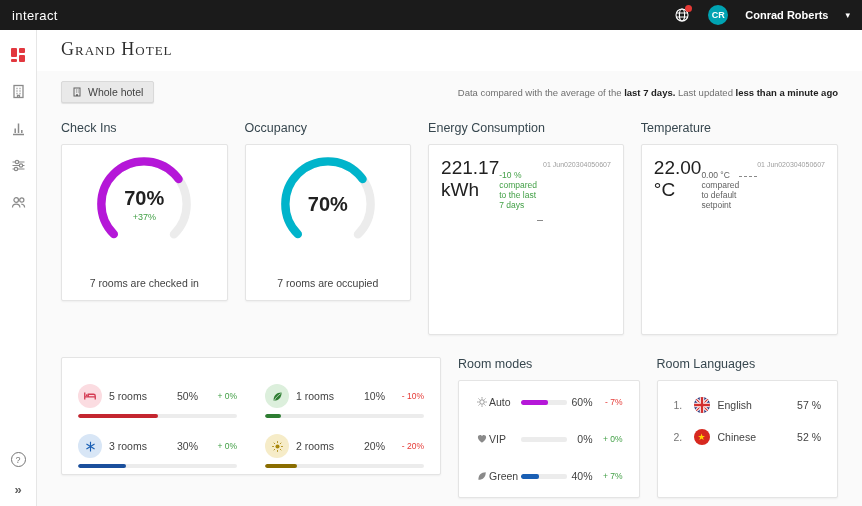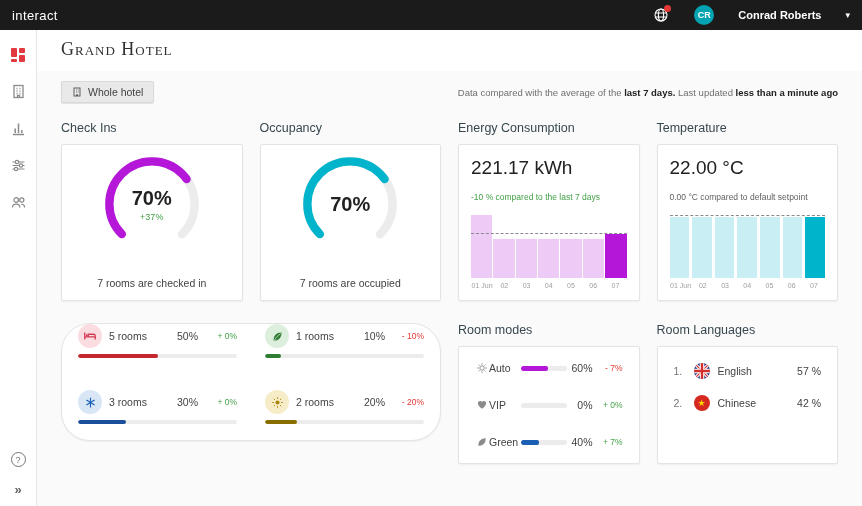--- a/index.html
+++ b/index.html
@@ -2,21 +2,21 @@
 <html><head>
 <meta charset="utf-8">
 <style>
   *{margin:0;padding:0;box-sizing:border-box;}
   html,body{width:862px;height:506px;}
   body{font-family:"Liberation Sans",sans-serif;background:#fafafa;overflow:hidden;}
 
   
   .topbar{height:30px;background:#1b1b1b;display:flex;align-items:center;justify-content:space-between;padding:0 12px;}
   .logo{color:#fff;font-size:13px;letter-spacing:.4px;font-weight:500;}
-  .topbar-right{display:flex;align-items:center;gap:24px;}
+  .topbar-right{display:flex;align-items:center;gap:17px;}
   .globe-wrap{position:relative;width:18px;height:18px;display:flex;align-items:center;justify-content:center;cursor:pointer;}
   .badge{position:absolute;top:-1px;right:-1px;width:7px;height:7px;background:#e53935;border-radius:50%;}
   .avatar{width:20px;height:20px;border-radius:50%;background:#00a3b2;color:#fff;font-size:9px;font-weight:bold;display:flex;align-items:center;justify-content:center;cursor:pointer;}
   .username{color:#fff;font-size:11px;font-weight:bold;cursor:pointer;}
   .caret{color:#fff;font-size:9px;cursor:pointer;}
 
   
   .app{display:flex;height:476px;}
   .sidebar{width:37px;background:#fff;border-right:1px solid #e6e6e6;display:flex;flex-direction:column;align-items:center;padding-top:6px;flex-shrink:0;}
   .side-item{width:37px;height:37px;display:flex;align-items:center;justify-content:center;cursor:pointer;}
@@ -45,33 +45,33 @@
 
   
   .gauge-card{height:157px;display:flex;flex-direction:column;align-items:center;padding:8px 8px 11px;}
   .gauge-wrap{position:relative;width:102px;height:102px;}
   .gauge-center{position:absolute;inset:0;display:flex;flex-direction:column;align-items:center;justify-content:center;}
   .gauge-pct{font-size:20px;font-weight:bold;color:#212121;}
   .gauge-delta{font-size:9px;color:#43a047;margin-top:2px;}
   .gauge-caption{margin-top:auto;font-size:10.5px;color:#424242;}
 
   
-  .chart-card{height:157px;padding:12px 12px 8px;display:flex;flex-direction:column;}
+  .chart-card{height:191px;padding:12px 12px 8px;display:flex;flex-direction:row;}
   .big-value{font-size:19px;color:#212121;font-weight:400;}
   .chart-delta{font-size:8.5px;margin-top:13px;}
   .bar-chart{position:relative;flex:1;display:flex;align-items:flex-end;margin-top:8px;}
   .chart-energy .bar-chart{gap:1px;}
   .chart-temp .bar-chart{gap:3px;}
   .vbar{flex:1;}
   .avg-line{position:absolute;left:0;right:0;border-top:1px dashed #8a8a8a;}
   .axis{display:flex;margin-top:4px;height:10px;}
   .axis span{flex:1;font-size:7px;color:#9e9e9e;text-align:center;white-space:nowrap;}
 
   
-  .statuses-card{height:118px;padding:0 16px;display:grid;grid-template-columns:1fr 1fr;gap:16px 28px;border-radius:29px;}
+  .statuses-card{height:118px;padding:26px 16px;display:grid;grid-template-columns:1fr 1fr;gap:16px 28px;}
   .status-row{display:flex;align-items:center;gap:7px;}
   .status-icon{width:24px;height:24px;border-radius:50%;display:flex;align-items:center;justify-content:center;flex-shrink:0;}
   .status-rooms{font-size:10.5px;color:#424242;}
   .status-pct{margin-left:auto;font-size:10.5px;color:#424242;}
   .status-delta{font-size:8.5px;width:32px;text-align:right;}
   .track{height:4px;background:#ececec;border-radius:2px;margin-top:6px;overflow:hidden;}
   .fill{height:100%;border-radius:2px;}
 
   
   .modes-card{height:118px;padding:15px 16px;display:flex;flex-direction:column;justify-content:space-between;}
@@ -417,21 +417,21 @@
               <span class="lang-label">English</span>
               <span class="lang-pct">57 %</span>
             </div>
 
             <div class="lang-row">
               <span class="lang-rank">2.</span>
               <span class="flag cn">
                 <span class="star">★</span>
               </span>
               <span class="lang-label">Chinese</span>
-              <span class="lang-pct">42 %</span>
+              <span class="lang-pct">52 %</span>
             </div>
 
           </div>
         </div>
 
       </div>
     </div>
   </div>
 </div>
 

